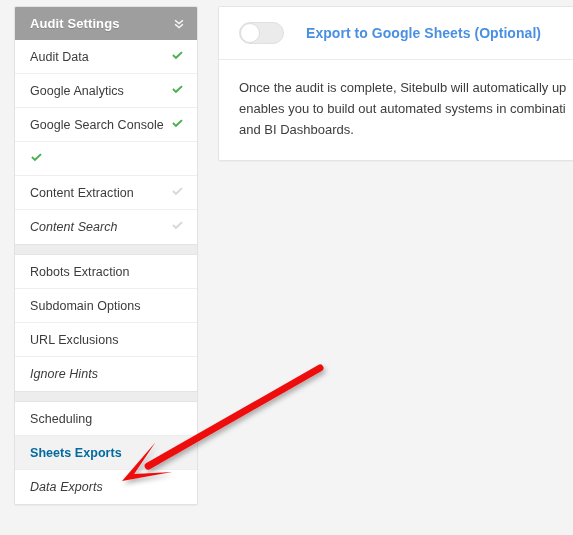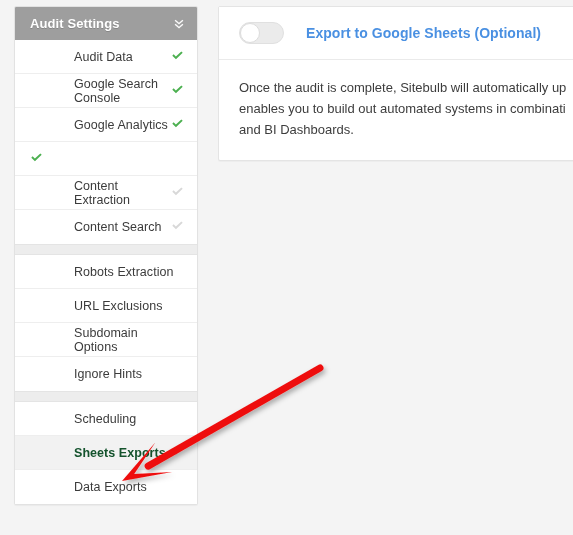--- a/index.html
+++ b/index.html
@@ -68,32 +68,31 @@
   .nav-item {
     height: 34px;
     display: flex;
     align-items: center;
     padding: 0 13px 0 15px;
     box-sizing: border-box;
     border-bottom: 1px solid #eeeeee;
     background: #ffffff;
     cursor: pointer;
   }
-  .nav-group .nav-item:last-child { border-bottom: none; }
+  .nav-group .nav-item:last-child { border-bottom: none; font-style: italic; }
   .nav-item.active {
     background: #f2f2f2;
   }
   .nav-label {
     font-size: 12.5px;
     color: #3b3b3b;
     flex: 1;
     letter-spacing: 0.05px;
-    margin-left: 44px;
-  }
-  .nav-item.active .nav-label { font-weight: bold; color: #14532d; }
+  }
+  .nav-item.active .nav-label { font-weight: bold; color: #0369a1; }
 
   .tick {
     width: 13px;
     height: 13px;
     flex: 0 0 auto;
   }
   .tick.on path  { fill: #4cb050; }
   .tick.off path { fill: #d8d8d8; }
 
   
@@ -187,27 +186,27 @@
 
     <div id="nav-container">
         <div class="nav-group">
           <div class="nav-item">
             <span class="nav-label">Audit Data</span>
             <span><svg class="tick on" viewBox="0 0 16 16">
                 <path d="M6.1 12.6 1.6 8.3l1.6-1.7 2.8 2.7L12.7 3l1.7 1.6z"></path>
               </svg></span>
           </div>
           <div class="nav-item">
+            <span class="nav-label">Google Analytics</span>
+            <span><svg class="tick on" viewBox="0 0 16 16">
+                <path d="M6.1 12.6 1.6 8.3l1.6-1.7 2.8 2.7L12.7 3l1.7 1.6z"></path>
+              </svg></span>
+          </div>
+          <div class="nav-item">
             <span class="nav-label">Google Search Console</span>
-            <span><svg class="tick on" viewBox="0 0 16 16">
-                <path d="M6.1 12.6 1.6 8.3l1.6-1.7 2.8 2.7L12.7 3l1.7 1.6z"></path>
-              </svg></span>
-          </div>
-          <div class="nav-item">
-            <span class="nav-label">Google Analytics</span>
             <span><svg class="tick on" viewBox="0 0 16 16">
                 <path d="M6.1 12.6 1.6 8.3l1.6-1.7 2.8 2.7L12.7 3l1.7 1.6z"></path>
               </svg></span>
           </div>
           <div class="nav-item">
             <span><svg class="tick on" viewBox="0 0 16 16">
                 <path d="M6.1 12.6 1.6 8.3l1.6-1.7 2.8 2.7L12.7 3l1.7 1.6z"></path>
               </svg></span>
           </div>
           <div class="nav-item">
@@ -222,24 +221,24 @@
                 <path d="M6.1 12.6 1.6 8.3l1.6-1.7 2.8 2.7L12.7 3l1.7 1.6z"></path>
               </svg></span>
           </div>
         </div>
         <div class="group-sep"></div>
         <div class="nav-group">
           <div class="nav-item">
             <span class="nav-label">Robots Extraction</span>
           </div>
           <div class="nav-item">
+            <span class="nav-label">Subdomain Options</span>
+          </div>
+          <div class="nav-item">
             <span class="nav-label">URL Exclusions</span>
-          </div>
-          <div class="nav-item">
-            <span class="nav-label">Subdomain Options</span>
           </div>
           <div class="nav-item">
             <span class="nav-label">Ignore Hints</span>
           </div>
         </div>
         <div class="group-sep"></div>
         <div class="nav-group">
           <div class="nav-item">
             <span class="nav-label">Scheduling</span>
           </div>

